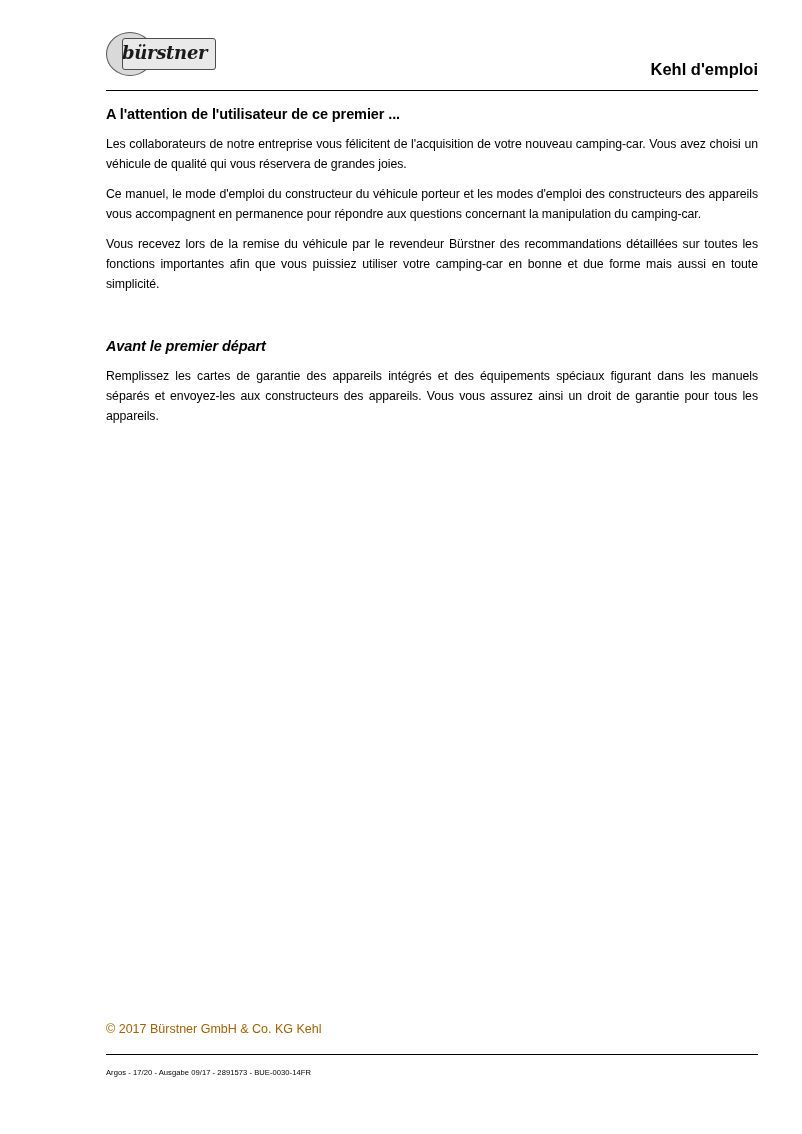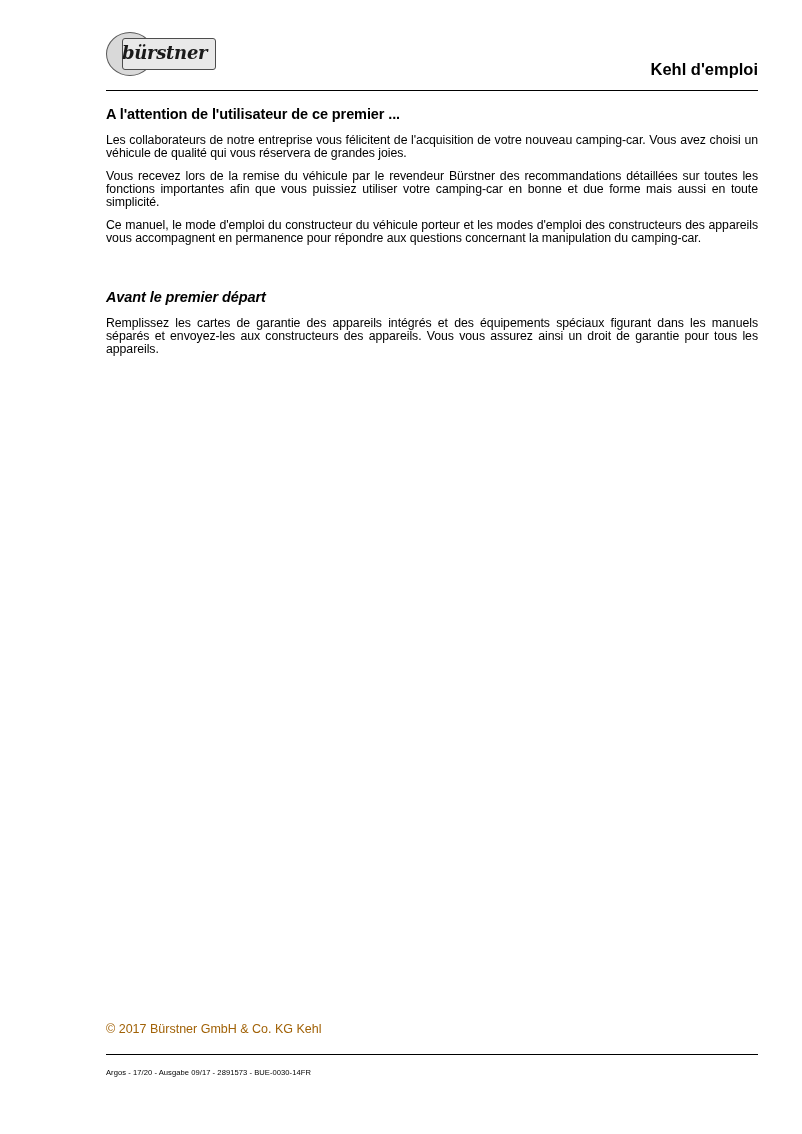--- a/index.html
+++ b/index.html
@@ -102,21 +102,21 @@
     font-weight: bold;
     margin: 0 0 12px 0;
     letter-spacing: -0.1px;
   }
   h2.section-title.second {
     margin-top: 44px;
     font-style: italic;
   }
   p.para {
     font-size: 12.3px;
-    line-height: 13px;
+    line-height: 20px;
     margin: 0 0 10px 0;
     text-align: justify;
     text-justify: inter-word;
     letter-spacing: -0.05px;
   }
   p.para:last-child {
     margin-bottom: 12px;
   }
 
   
@@ -156,22 +156,22 @@
       <div class="logo-text">bürstner</div>
     </div>
     <div class="header-title">Kehl d'emploi</div>
   </div>
   <div class="header-rule"></div>
 
   <div class="content">
 
     <h2 class="section-title">A l'attention de l'utilisateur de ce premier ...</h2>
     <p class="para">Les collaborateurs de notre entreprise vous félicitent de l'acquisition de votre nouveau camping-car. Vous avez choisi un véhicule de qualité qui vous réservera de grandes joies.</p>
+    <p class="para">Ce manuel, le mode d'emploi du constructeur du véhicule porteur et les modes d'emploi des constructeurs des appareils vous accompagnent en permanence pour répondre aux questions concernant la manipulation du camping-car.</p>
     <p class="para">Vous recevez lors de la remise du véhicule par le revendeur Bürstner des recommandations détaillées sur toutes les fonctions importantes afin que vous puissiez utiliser votre camping-car en bonne et due forme mais aussi en toute simplicité.</p>
-    <p class="para">Ce manuel, le mode d'emploi du constructeur du véhicule porteur et les modes d'emploi des constructeurs des appareils vous accompagnent en permanence pour répondre aux questions concernant la manipulation du camping-car.</p>
 
     <h2 class="section-title second">Avant le premier départ</h2>
     <p class="para">Remplissez les cartes de garantie des appareils intégrés et des équipements spéciaux figurant dans les manuels séparés et envoyez-les aux constructeurs des appareils. Vous vous assurez ainsi un droit de garantie pour tous les appareils.</p>
 
   </div>
 
   <div class="copyright">© 2017 Bürstner GmbH &amp; Co. KG Kehl</div>
   <div class="footer-rule"></div>
   <div class="footer-meta">Argos - 17/20 - Ausgabe 09/17 - 2891573 - BUE-0030-14FR</div>
 

